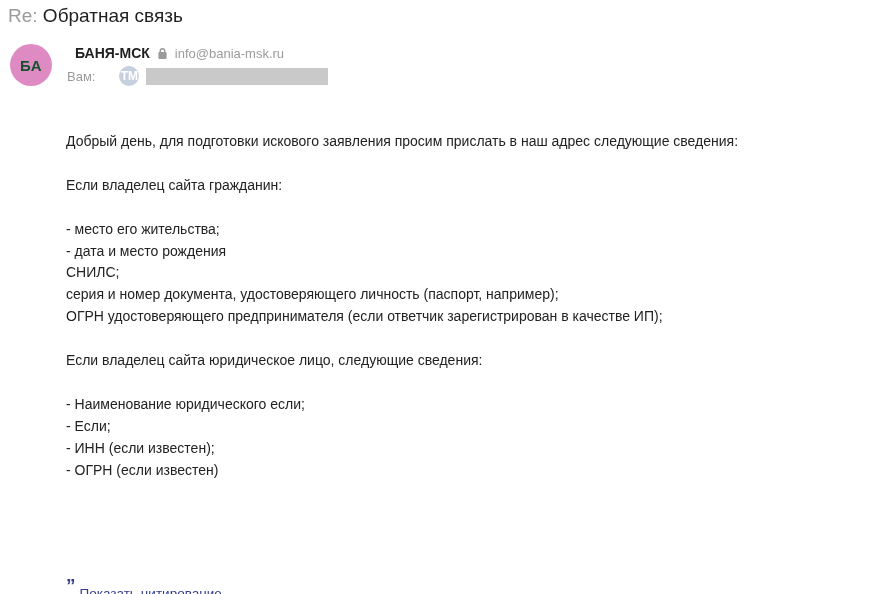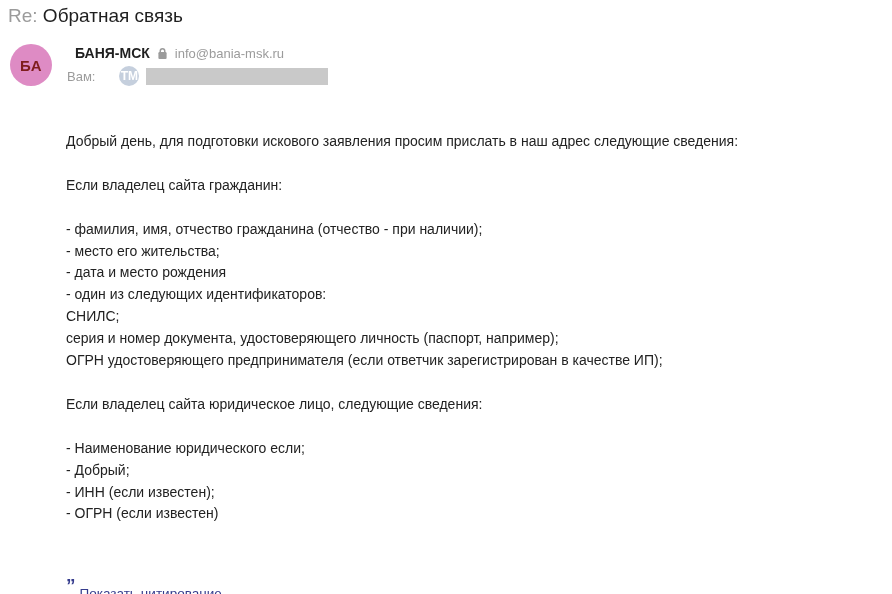--- a/index.html
+++ b/index.html
@@ -35,21 +35,21 @@
     width: 42px;
     height: 42px;
     border-radius: 50%;
     background: var(--avatar_bg, #de8bc4);
     display: flex;
     align-items: center;
     justify-content: center;
     cursor: pointer;
   }
   .avatar span {
-    color: #7f1d1d;
+    color: #14532d;
     font-size: 15px;
     font-weight: bold;
     letter-spacing: .5px;
   }
 
   
   .sender-row {
     position: absolute;
     left: 67px;
     top: 45px;
@@ -167,32 +167,30 @@
     <span class="to-label">Вам:</span>
     <span class="to-badge">TM</span>
     <span class="redacted"></span>
   </div>
 
   <div class="email-body">
       <div class="body-line">Добрый день, для подготовки искового заявления просим прислать в наш адрес следующие сведения:</div>
       <div class="body-line">&nbsp;</div>
       <div class="body-line">Если владелец сайта гражданин:</div>
       <div class="body-line">&nbsp;</div>
-      <div class="body-line">- фамилия, имя, отчество гражданина (отчество - при наличии);</div>
       <div class="body-line">- место его жительства;</div>
       <div class="body-line">- дата и место рождения</div>
-      <div class="body-line">- один из следующих идентификаторов:</div>
       <div class="body-line">СНИЛС;</div>
       <div class="body-line">серия и номер документа, удостоверяющего личность (паспорт, например);</div>
       <div class="body-line">ОГРН удостоверяющего предпринимателя (если ответчик зарегистрирован в качестве ИП);</div>
       <div class="body-line">&nbsp;</div>
       <div class="body-line">Если владелец сайта юридическое лицо, следующие сведения:</div>
       <div class="body-line">&nbsp;</div>
       <div class="body-line">- Наименование юридического если;</div>
-      <div class="body-line">- Добрый;</div>
+      <div class="body-line">- Если;</div>
       <div class="body-line">- ИНН (если известен);</div>
       <div class="body-line">- ОГРН (если известен)</div>
     </div>
 
   <div class="quote-row">
     <span class="quote-icon">”</span>
     <a class="quote-link">Показать цитирование</a>
   </div>
 
 </div>

